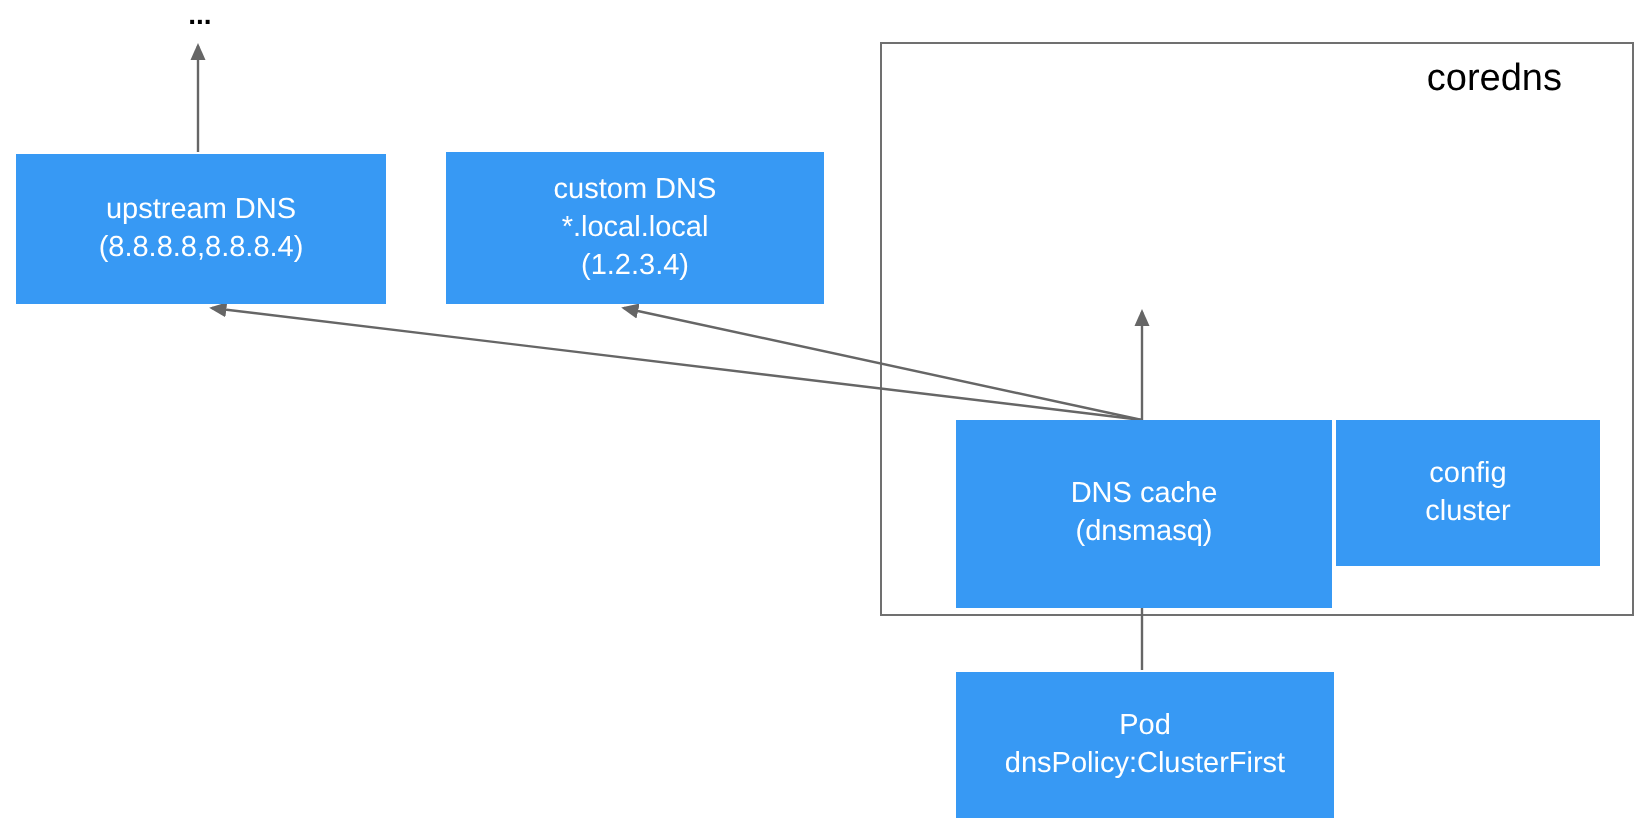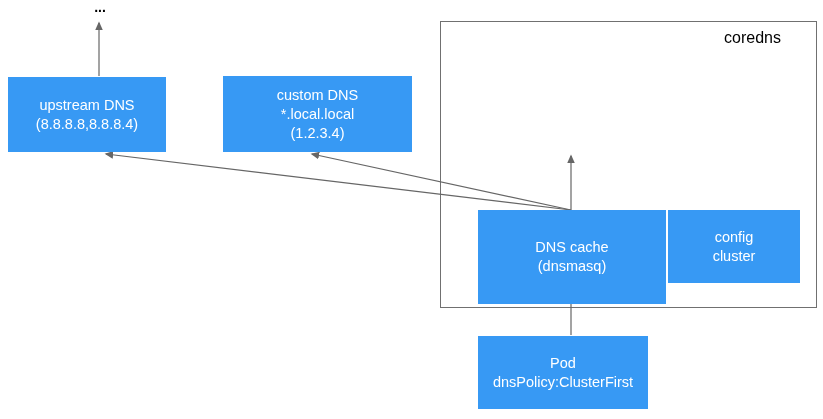--- a/index.html
+++ b/index.html
@@ -23,21 +23,21 @@
     height: 287px;
     border: 1px solid #707070;
     background: transparent;
     z-index: 0;
     box-sizing: border-box;
   }
   .group-label {
     position: absolute;
     top: 7px;
     right: 35px;
-    font-size: 16px;
+    font-size: 19px;
     color: #000000;
     white-space: nowrap;
   }
   svg.arrows {
     position: absolute;
     left: 0;
     top: 0;
     width: 823px;
     height: 419px;
     z-index: 1;
@@ -50,26 +50,26 @@
     flex-direction: column;
     justify-content: center;
     align-items: center;
     text-align: center;
     font-size: 14.5px;
     line-height: 19px;
     z-index: 2;
     box-sizing: border-box;
   }
   .node span { display: block; white-space: nowrap; }
-  .node-upstream { left: 8px;   top: 77px;  width: 158px; height: 75px; }
+  .node-upstream { left: 8px;   top: 77px;  width: 185px; height: 75px; }
   .node-custom   { left: 223px; top: 76px;  width: 189px; height: 76px; }
   .node-kubedns  { left: 477px; top: 78px;  width: 190px; height: 73px; }
   .node-dnscache { left: 478px; top: 210px; width: 188px; height: 94px; }
   .node-sidecar  { left: 668px; top: 210px; width: 132px; height: 73px; }
-  .node-pod      { left: 478px; top: 336px; width: 170px; height: 73px; }
+  .node-pod      { left: 478px; top: 336px; width: 189px; height: 73px; }
   .ellipsis {
     position: absolute;
     left: 88px;
     top: -1px;
     width: 24px;
     text-align: center;
     font-size: 14px;
     font-weight: bold;
     color: #000000;
     z-index: 2;

